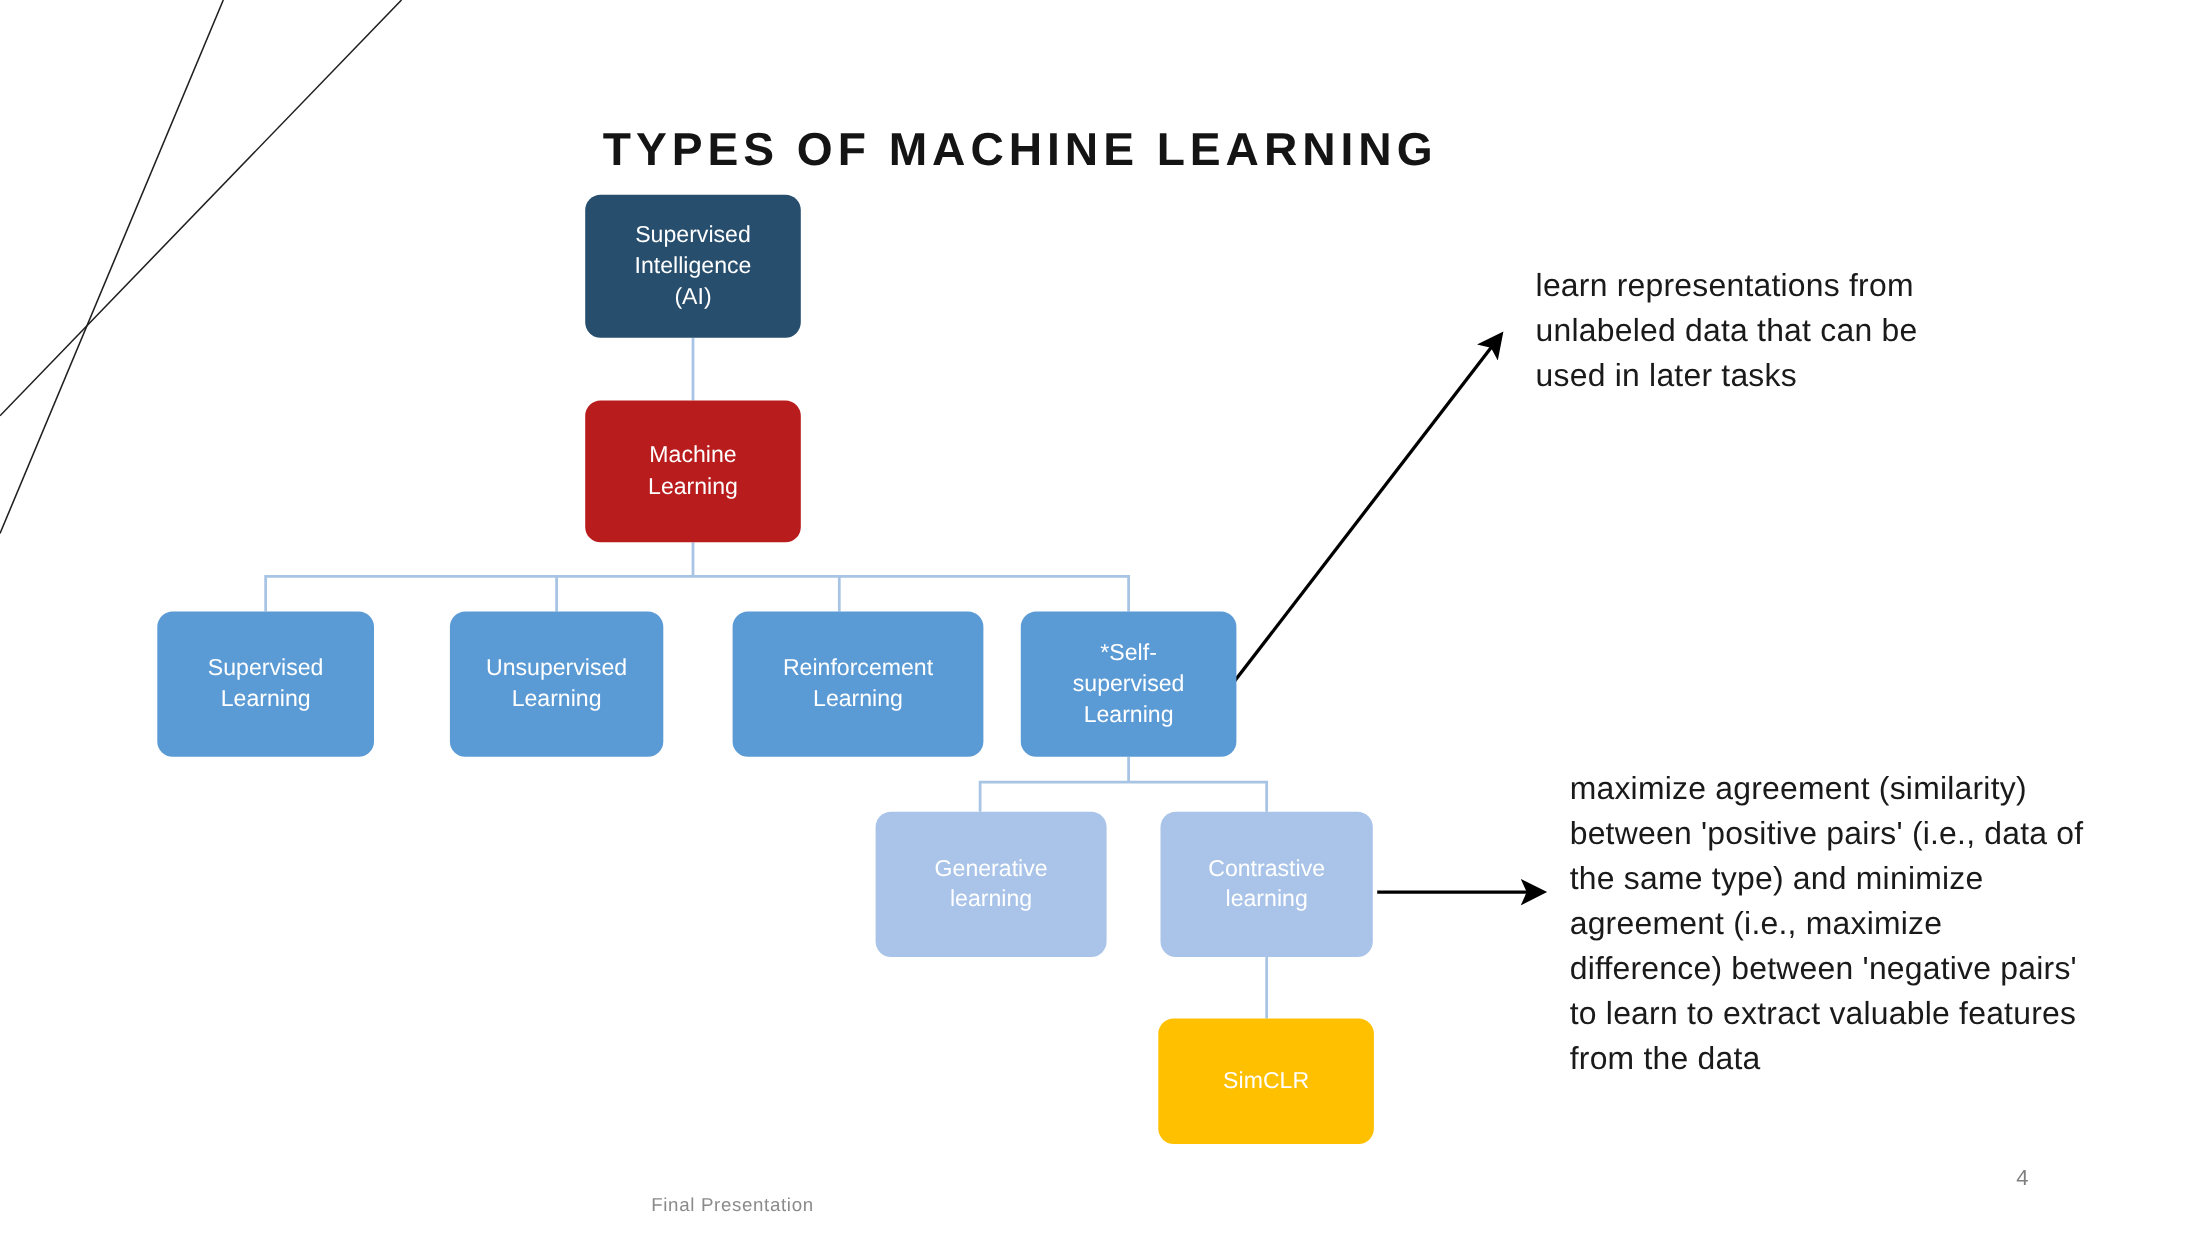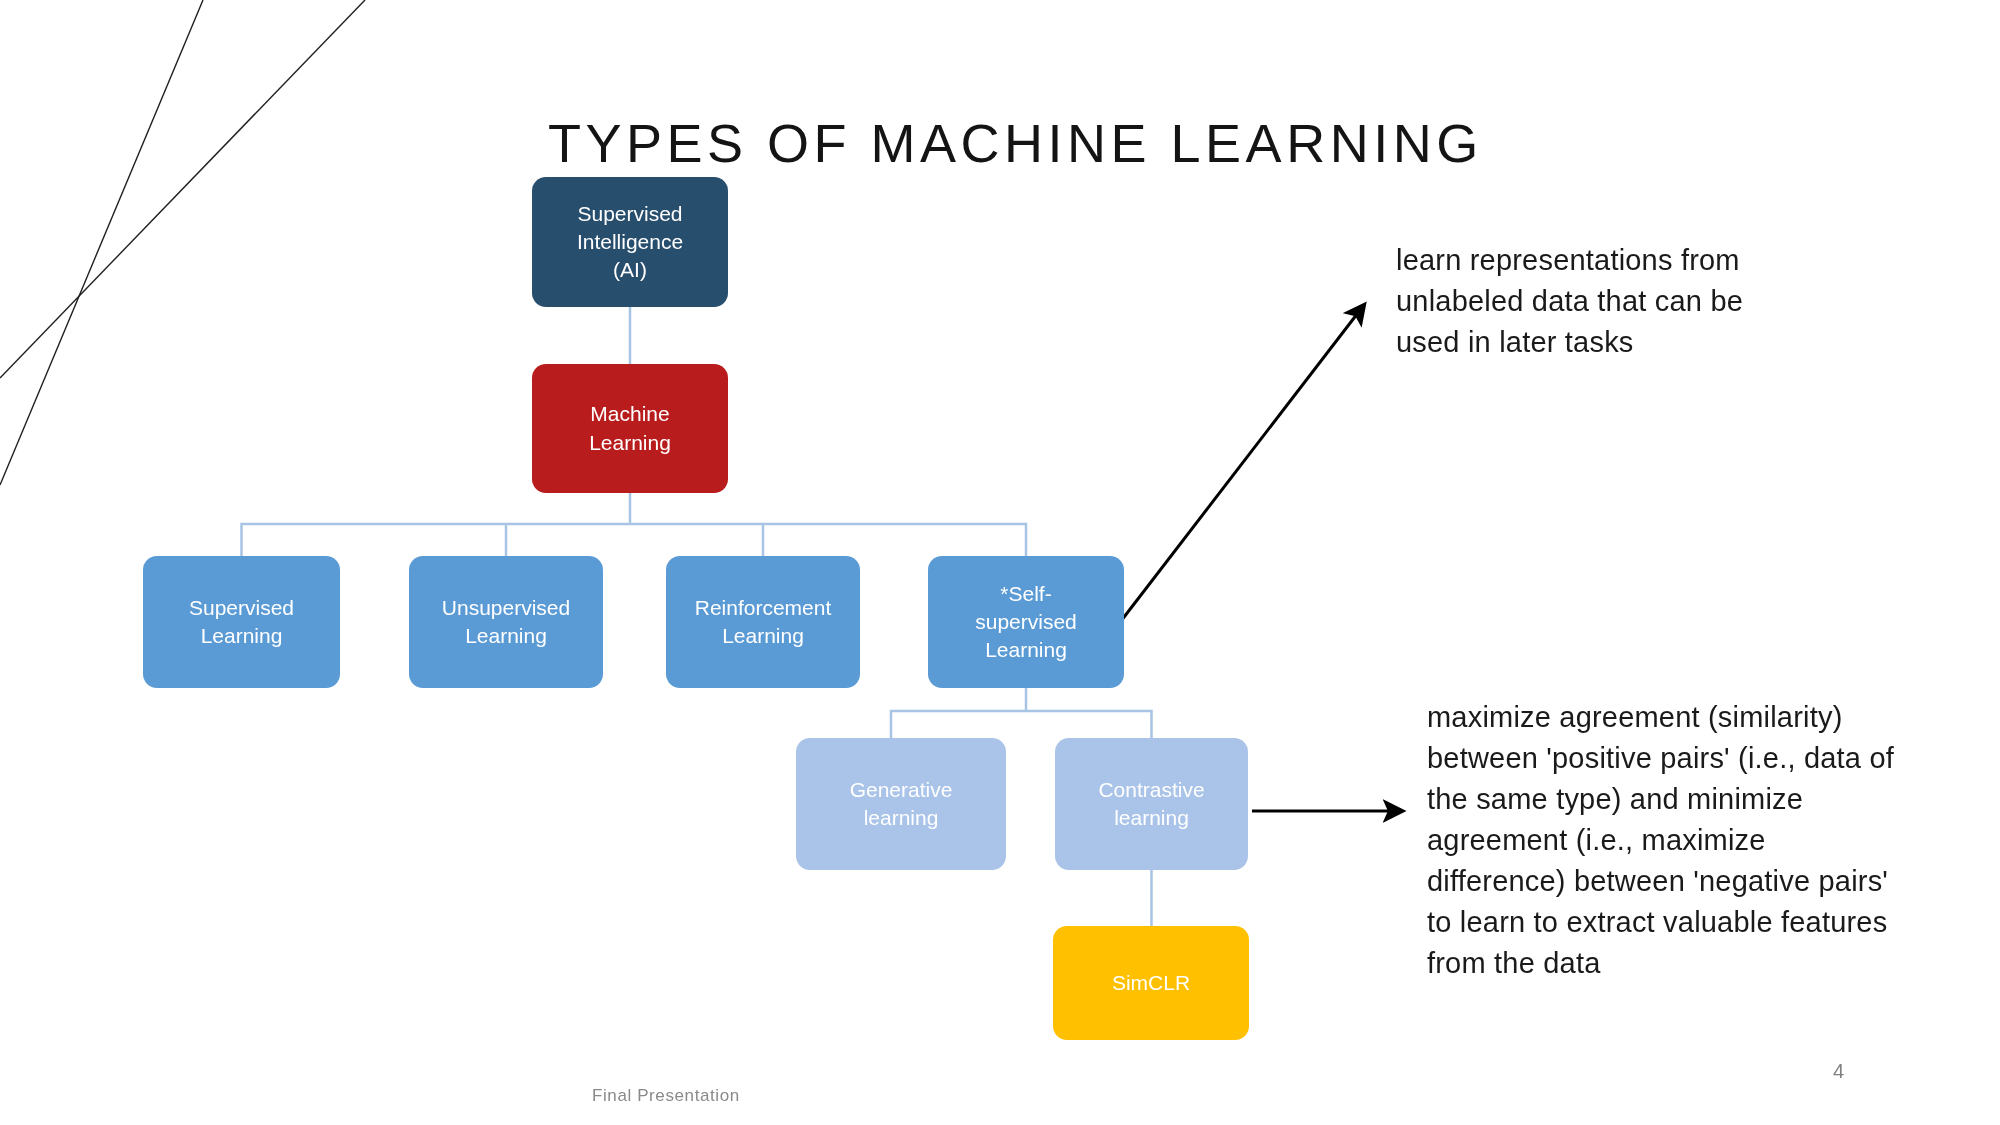--- a/index.html
+++ b/index.html
@@ -5,35 +5,35 @@
   html,body{margin:0;padding:0;}
   body{
     width:2000px;height:1125px;background:#ffffff;overflow:hidden;
     font-family:"Liberation Sans",sans-serif;position:relative;
   }
   .slide{position:absolute;inset:0;width:2000px;height:1125px;}
   svg.overlay{position:absolute;left:0;top:0;width:2000px;height:1125px;}
 
   .title{
     position:absolute;left:548px;top:112px;margin:0;
-    font-size:54px;font-weight:400;color:#141414;letter-spacing:4.5px;
+    font-size:42px;font-weight:700;color:#141414;letter-spacing:4.5px;
     white-space:nowrap;
   }
 
   .node{
     position:absolute;border-radius:14px;color:#ffffff;
     display:flex;align-items:center;justify-content:center;
     text-align:center;font-size:21px;line-height:1.34;
     white-space:pre-line;
   }
   #node-ai{left:532px;top:177px;width:196px;height:130px;background:#284E6E;}
   #node-ml{left:532px;top:364px;width:196px;height:129px;background:#b91c1c;}
   #node-supervised{left:143px;top:556px;width:197px;height:132px;background:#5B9BD5;}
   #node-unsupervised{left:409px;top:556px;width:194px;height:132px;background:#5B9BD5;}
-  #node-reinforcement{left:666px;top:556px;width:194px;height:132px;background:#5B9BD5;}
+  #node-reinforcement{left:666px;top:556px;width:228px;height:132px;background:#5B9BD5;}
   #node-selfsupervised{left:928px;top:556px;width:196px;height:132px;background:#5B9BD5;}
   #node-generative{left:796px;top:738px;width:210px;height:132px;background:#A9C4E8;}
   #node-contrastive{left:1055px;top:738px;width:193px;height:132px;background:#A9C4E8;}
   #node-simclr{left:1053px;top:926px;width:196px;height:114px;background:#FFC000;}
 
   .note{
     position:absolute;font-size:29px;line-height:41px;color:#1a1a1a;
     white-space:pre-line;letter-spacing:0.2px;
   }
   #note-self{left:1396px;top:240px;}

